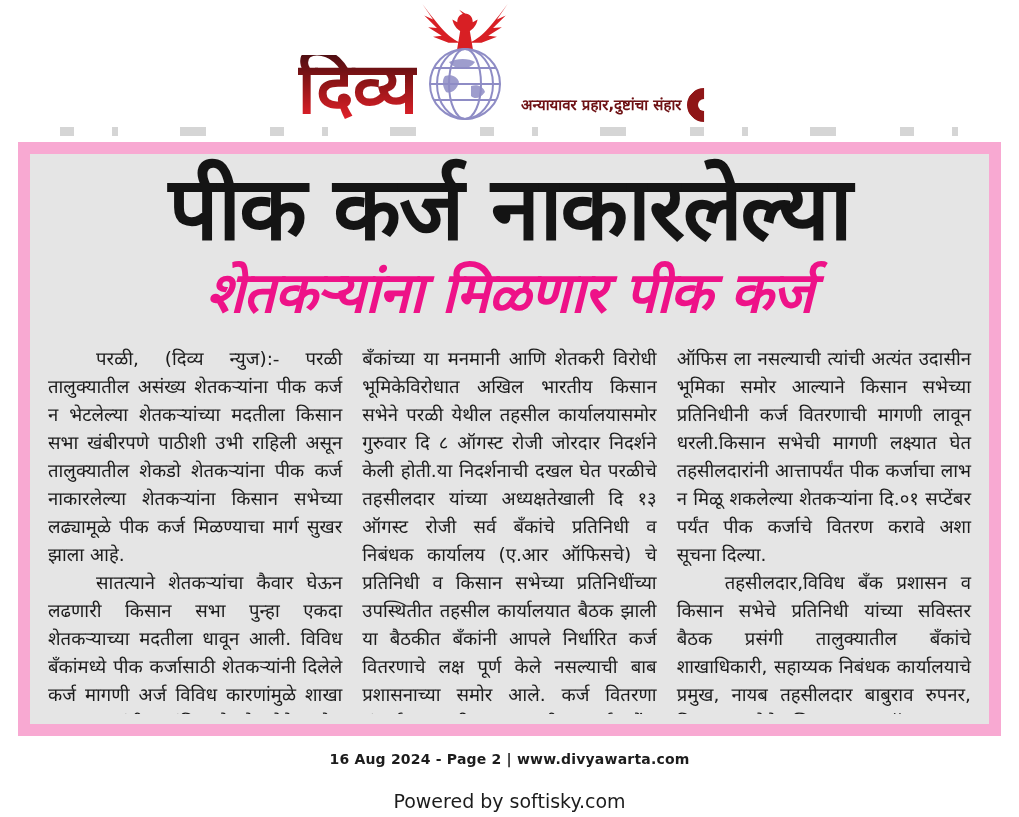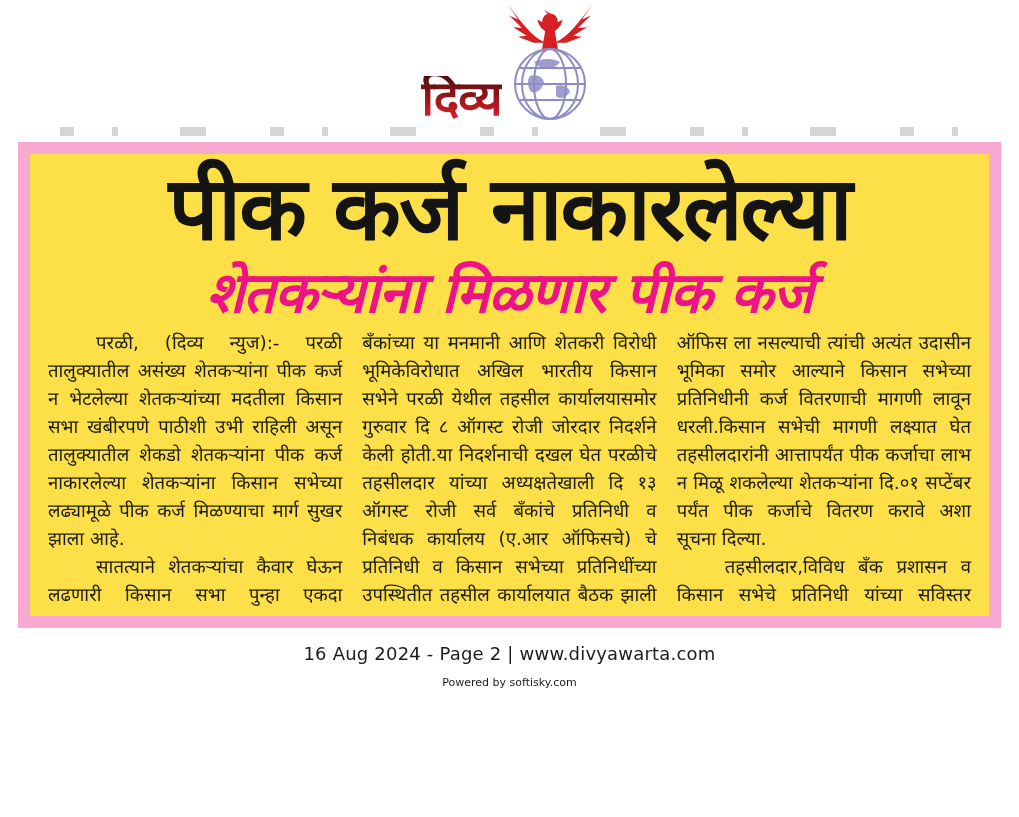--- a/index.html
+++ b/index.html
@@ -7,21 +7,21 @@
   body { font-family:"DejaVu Sans", sans-serif; }
   .page {
     position:relative; width:1019px; height:817px; background:#ffffff;
     overflow:hidden; margin:0 auto;
   }
 
   
   .masthead { height:122px; display:flex; justify-content:center; align-items:flex-end; padding-top:4px; }
   .logo { display:flex; align-items:flex-end; }
   .logo-text {
-    font-weight:800; font-size:48px; line-height:0.95; letter-spacing:-1px;
+    font-weight:800; font-size:71px; line-height:0.95; letter-spacing:-1px;
     background:linear-gradient(180deg,#4f0e12 0%, #8f1517 42%, #e8212b 100%);
     -webkit-background-clip:text; background-clip:text;
     color:#a01217; -webkit-text-fill-color:transparent;
     font-family:"DejaVu Sans", sans-serif;
   }
   .logo-center { position:relative; width:108px; height:122px; flex:0 0 auto; margin:0 -6px; }
   .eagle { position:absolute; left:4px; top:0; width:100px; height:62px; }
   .globe { position:absolute; left:8px; top:46px; width:92px; height:76px; }
   .logo-right-wrap { display:flex; flex-direction:column; align-items:flex-start; }
   .tagline {
@@ -38,40 +38,40 @@
   
   .remnants {
     height:9px; margin:5px 30px 6px 60px; opacity:0.22; filter:blur(0.6px);
     background:repeating-linear-gradient(90deg,
       #444 0 14px, transparent 14px 52px, #444 52px 58px, transparent 58px 120px,
       #444 120px 146px, transparent 146px 210px);
   }
 
   
   .article-box {
-    margin:0 18px; height:486px; border:12px solid #f8a9d2; background:#fde047;
+    margin:0 18px; height:594px; border:12px solid #f8a9d2; background:#e5e5e5;
     padding:6px 14px 10px; display:flex; flex-direction:column;justify-content:flex-end;
   }
   .headline {
     text-align:center; font-size:88px; line-height:1.12; font-weight:800;
     color:#141414; letter-spacing:-2px; white-space:nowrap;
   }
   .subheadline {
     text-align:center; font-size:56px; line-height:1.15; font-weight:800;
     color:#ee1288; letter-spacing:-1px; white-space:nowrap; margin-top:2px;font-style:italic;
   }
-  .body-cols { display:flex; gap:20px; margin-top:4px; padding:0 4px; flex:1; overflow:hidden; }
+  .body-cols { display:flex; gap:20px; margin-top:20px; padding:0 4px; flex:1; overflow:hidden; }
   .col { flex:1 1 0; text-align:justify; font-size:18.5px; line-height:28px; color:#1b1b1b; }
   .col p.indent { text-indent:2.6em; }
   .col p + p { margin-top:0; }
 
   
   .footer { text-align:center; margin-top:15px; color:#1c1c1c; }
-  .footer-line1 { font-size:18px; letter-spacing:0.2px; }
-  .footer-line2 { font-size:11px; margin-top:12px; }
+  .footer-line1 { font-size:14px; letter-spacing:0.2px;font-weight:bold; }
+  .footer-line2 { font-size:19px; margin-top:23px; }
 </style>
 </head>
 <body>
 
 <div class="page">
 
   <div class="masthead">
     <div class="logo">
       <span class="logo-text">दिव्य</span>
 
@@ -97,20 +97,24 @@
           </g>
           <g fill="#8e8cc5" opacity="0.85">
             <path d="M30 16 C38 12 50 12 56 16 C52 22 44 24 38 22 C34 20 31 18 30 16 Z"></path>
             <path d="M26 30 C32 28 38 30 40 36 C38 44 32 48 27 46 C23 40 23 34 26 30 Z"></path>
             <path d="M52 40 C58 38 64 40 66 46 C62 52 56 54 52 50 Z"></path>
           </g>
         </svg>
       </span>
 
       <span class="logo-right-wrap">
+        <span class="tagline-row">
+          <span class="tagline">अन्यायावर प्रहार,दुष्टांचा संहार</span>
+          <span class="swoosh"></span>
+        </span>
       </span>
     </div>
   </div>
 
   <div class="remnants"></div>
 
   <div class="article-box">
     <div class="headline">पीक कर्ज नाकारलेल्या</div>
     <div class="subheadline">शेतकऱ्यांना मिळणार पीक कर्ज</div>
 

